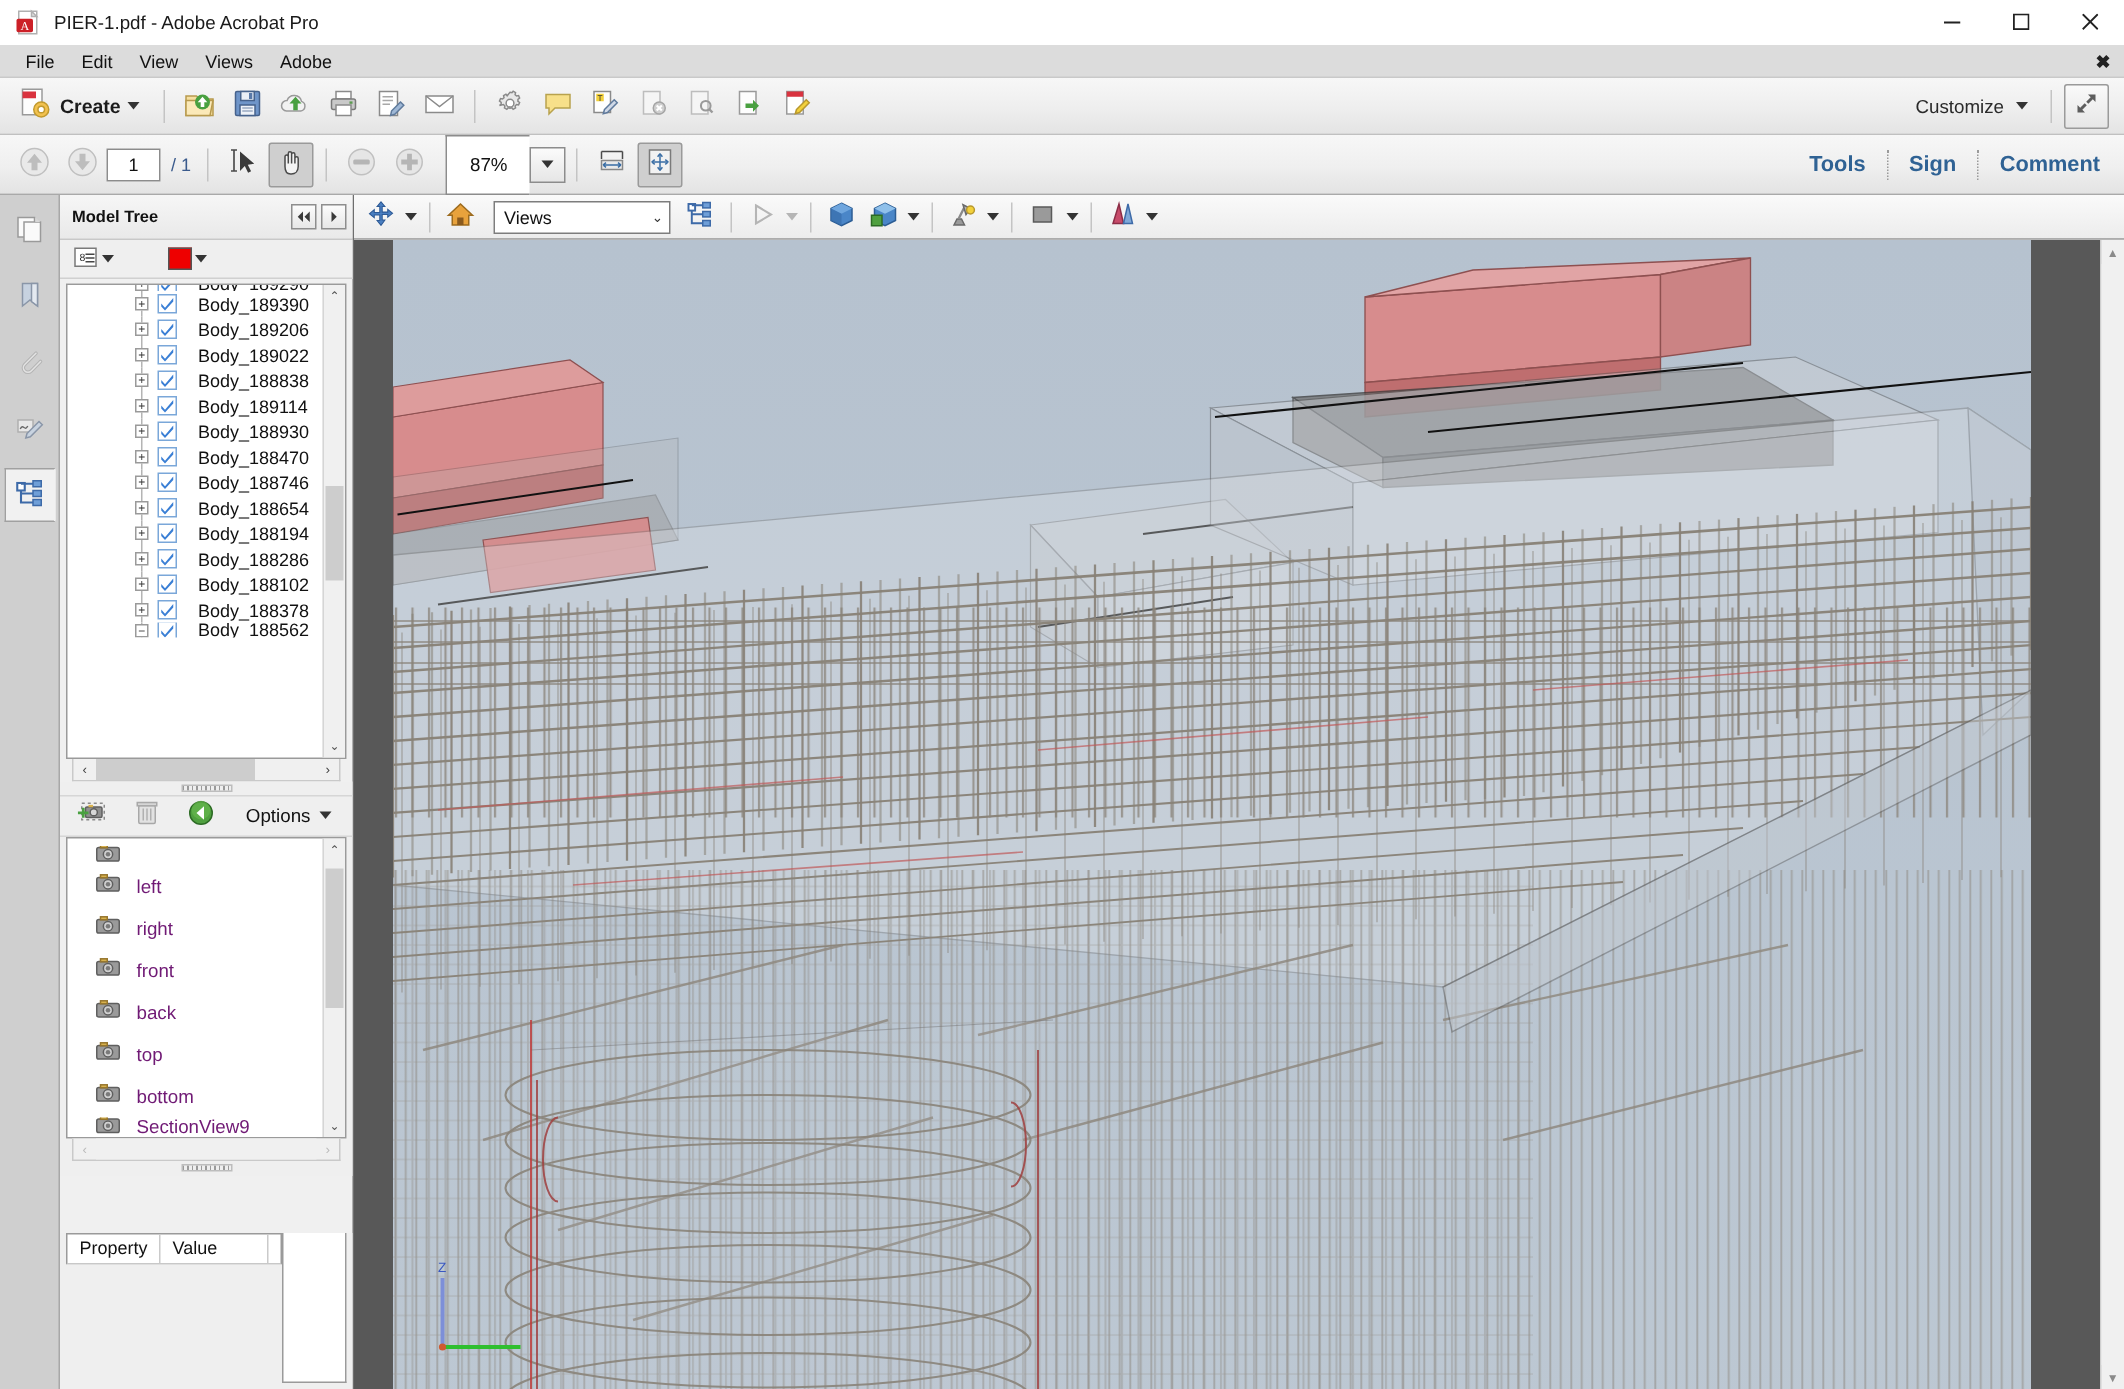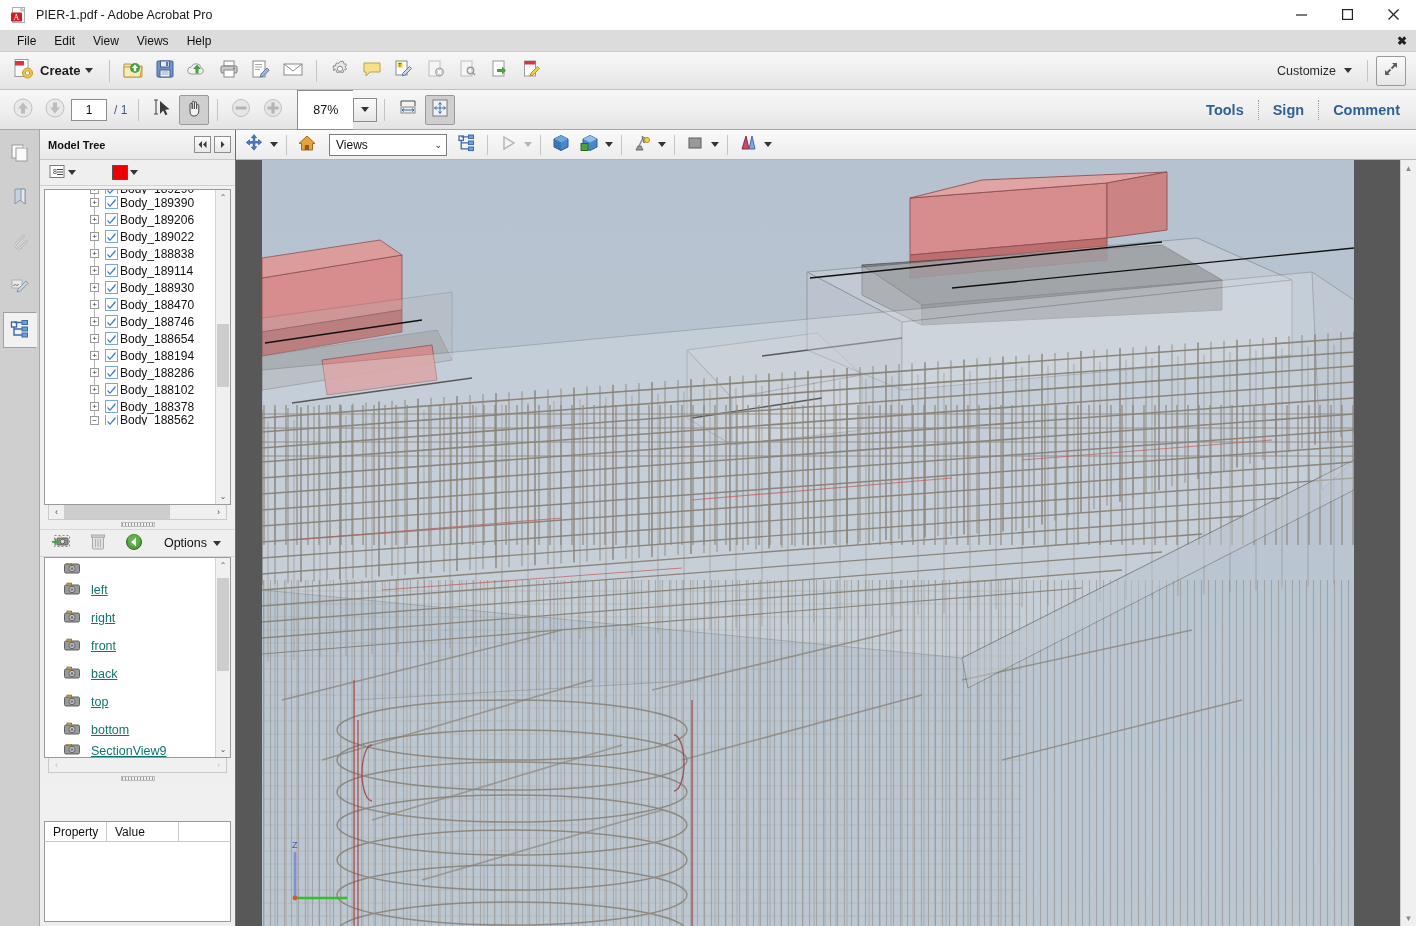--- a/index.html
+++ b/index.html
@@ -118,21 +118,21 @@
   .treeitems { flex:1 1 auto; overflow:hidden; padding-top:0; position:relative; }
   .trow { height: 17px; display: flex; align-items: center; padding-left: 42px; position: relative; }
   .trow .expander {
     position:absolute; left: 45px; width: 9px; height: 9px; border: 1px solid #9a9a9a; background: #fff;
     display:flex; align-items:center; justify-content:center; font-size:8px; line-height:7px; color:#333;
   }
   .trow .vline { position:absolute; left: 49px; top:0; bottom:0; width:1px; background:#b4b4b4; }
   .trow .chk {
     position:absolute; left:60px; width: 13px; height: 13px; border: 1px solid #7aa7d9; background: #fff;
   }
-  .trow .tlabel { margin-left: 33px; font-size: 12px; color: #111; white-space: nowrap; }
+  .trow .tlabel { margin-left: 45px; font-size: 12px; color: #111; white-space: nowrap; }
   .trow.clipped-top { height: 10px; overflow: hidden; }
   .trow.clipped-bot { height: 10px; overflow: hidden; }
 
   .vsb { width: 15px; flex: 0 0 15px; background: #f0f0f0; border-left:1px solid #d5d5d5; display:flex; flex-direction:column; }
   .vsb-arrow { height: 15px; display:flex;align-items:center;justify-content:center; background:#f0f0f0; font-size:8px; color:#555; }
   .vsb-track { flex:1 1 auto; position:relative; background:#f0f0f0; }
   .vsb-thumb { position:absolute; left:1px; right:1px; background:#cdcdcd; border-radius:0; }
 
   .hsb { height: 15px; flex: 0 0 15px; display: flex; align-items: stretch; background: #f0f0f0; margin: 0 4px; border:1px solid #c9c9c9; border-top:none;}
   .hsb-arrow { width: 15px; display:flex;align-items:center;justify-content:center;font-size:9px;color:#444; }
@@ -146,25 +146,25 @@
     height: 28px; flex: 0 0 28px; display:flex; align-items:center; gap: 12px; padding: 0 10px;
     background: #efefef; border-top: 1px solid #d6d6d6; border-bottom: 1px solid #d6d6d6;
   }
   .vt-btn { display:flex;align-items:center;justify-content:center;width:24px;height:22px;border:1px solid transparent; }
   .options-btn { margin-left:auto; display:flex;align-items:center;gap:6px;font-size:12.5px;color:#111;padding:2px 4px; }
 
   .viewslist-wrap { flex: 0 0 193px; padding: 0 4px; display:flex; flex-direction:column; background:#efefef;}
   .viewslist { flex:1 1 auto; background:#fff; border:1px solid #9a9a9a; display:flex; overflow:hidden; }
   .vitems { flex:1 1 auto; padding-top:5px; overflow:hidden; }
   .vrow { height: 28px; display:flex; align-items:center; gap:10px; padding-left: 18px; }
-  .vrow .vlabel { font-size: 12.5px; color: #0f766e; text-decoration: underline; }
+  .vrow .vlabel { font-size: 12.5px; color: #701a75; }
   .vrow.clipped { height: 13px; overflow:hidden; }
 
   .propsplit { height: 10px; flex:0 0 10px; display:flex;align-items:center;justify-content:center;background:#efefef;}
-  .proppanel { flex: 1 1 auto; min-height:0; display:flex; flex-direction:column; padding: 0 4px 4px 4px; background:#efefef;margin-top:38px; }
+  .proppanel { flex: 1 1 auto; min-height:0; display:flex; flex-direction:row; padding: 0 4px 4px 4px; background:#efefef;margin-top:38px; }
   .prophead { height: 21px; flex:0 0 21px; display:flex; background:#fff; border:1px solid #9a9a9a; border-bottom:1px solid #c8c8c8;}
   .propcol { display:flex; align-items:center; padding-left:8px; font-size:12px; color:#111; border-right:1px solid #cacaca; }
   .propcol.c1 { width: 62px; }
   .propcol.c2 { width: 72px; }
   .propcol.c3 { flex:1 1 auto; border-right:none; }
   .propbody { flex:1 1 auto; background:#fff; border:1px solid #9a9a9a; border-top:none; }
 
   
   .viewer { flex: 1 1 auto; min-width: 0; display: flex; flex-direction: column; background: #585858; position: relative; }
   .d3toolbar {
@@ -227,21 +227,21 @@
           </svg>
       </div>
     </div>
   </div>
 
   <div class="menubar">
     <div class="menu-item">File</div>
     <div class="menu-item">Edit</div>
     <div class="menu-item">View</div>
     <div class="menu-item">Views</div>
-    <div class="menu-item">Help</div>
+    <div class="menu-item">Adobe</div>
     <div class="mb-close">✖</div>
   </div>
 
   <div class="toolbar1">
     <div class="create-btn">
       <span>
         <svg width="24" height="24" viewBox="0 0 24 24">
           <rect x="4" y="2.5" width="13" height="17" fill="#fdfdfd" stroke="#9a9a9a"></rect>
           <rect x="4" y="4" width="9" height="4.5" fill="#d9333f"></rect>
           <circle cx="16.5" cy="16" r="5" fill="#f2c14e" stroke="#c19a2e"></circle>

